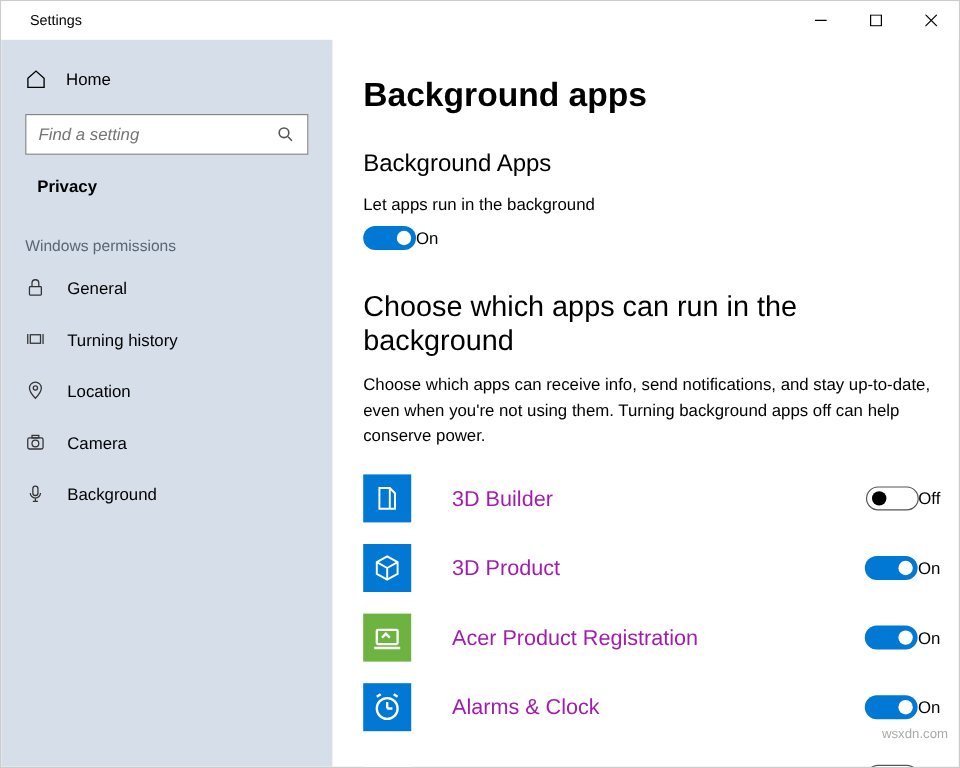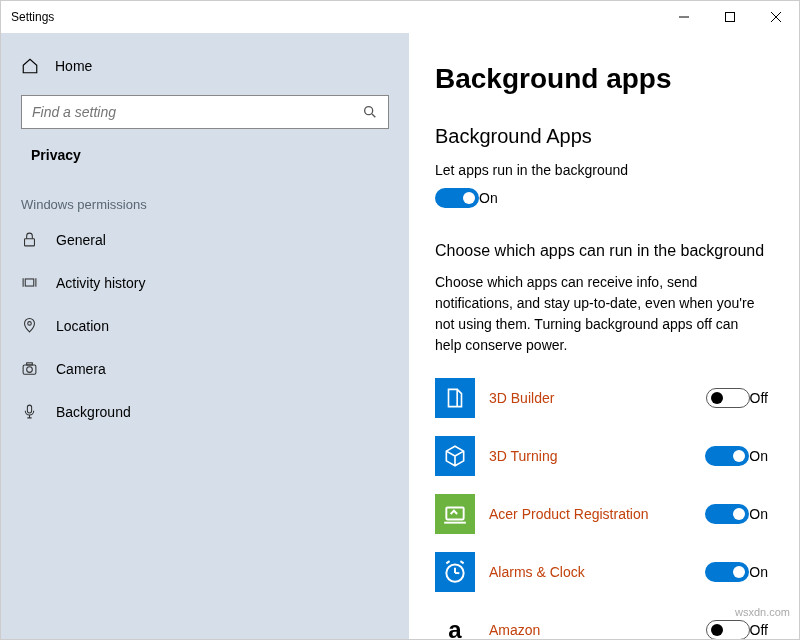--- a/index.html
+++ b/index.html
@@ -1,53 +1,53 @@
 <!DOCTYPE html>
 <html><head>
   <meta charset="utf-8">
   <style>
     * { margin: 0; padding: 0; box-sizing: border-box; font-family: "Segoe UI", -apple-system, sans-serif; }
     body { width: 800px; height: 640px; background: #fff; overflow: hidden; position: relative; }
     .window { width: 800px; height: 640px; border: 1px solid #ccc; display: flex; flex-direction: column; }
-    .titlebar { height: 32px; display: flex; align-items: center; justify-content: space-between; padding-left: 10px; background:#fff; }
+    .titlebar { height: 32px; display: flex; align-items: center; justify-content: space-between; padding-left: 24px; background:#fff; }
     .titlebar .title { font-size: 12px; color: #000; }
     .winbtns { display: flex; }
     .winbtn { width: 46px; height: 32px; display:flex; align-items:center; justify-content:center; color:#000; }
     .winbtn svg { width:10px; height:10px; stroke:#000; stroke-width:1; fill:none; }
     .content { flex:1; display:flex; overflow:hidden; }
-    .sidebar { width: 408px; background: #d5dee9; padding: 14px 0 0 0; overflow-y:auto; }
+    .sidebar { width: 276px; background: #d5dee9; padding: 14px 0 0 0; overflow-y:auto; }
     .home { display:flex; align-items:center; padding: 10px 20px; gap:16px; cursor:pointer; }
     .home .icon { width:18px; height:18px; }
     .home span { font-size:14px; color:#000; }
     .searchbox { margin: 10px 20px 14px 20px; height:34px; border:1px solid #888; background:#ffffff; display:flex; align-items:center; padding: 0 10px; justify-content:space-between;}
     .searchbox input { border:none; background:transparent; outline:none; font-size:14px; color:#666; flex:1; font-style: italic; }
     .searchbox .sicon { width:16px; height:16px; color:#555; }
     .category { padding: 4px 20px 16px 30px; font-size:14px; font-weight:600; color:#000; }
     .group-label { padding: 18px 20px 6px 20px; font-size:13px; color:#5a6674; }
     .navitem { display:flex; align-items:center; padding: 13px 20px; gap:18px; cursor:pointer; }
     .navitem .nicon { width:17px; height:17px; color:#333; flex-shrink:0; }
     .navitem span { font-size:14px; color:#000; }
-    .main { flex:1; padding: 30px 31px 0 26px; overflow-y:auto; }
+    .main { flex:1; padding: 30px 15px 0 26px; overflow-y:auto; }
     .main h1 { font-size:28px; font-weight:600; color:#000; margin-bottom: 30px; }
     .main h2.sub { font-size:20px; font-weight:400; color:#000; margin-bottom:14px; }
     .lead { font-size:14px; color:#000; margin-bottom:10px; }
     .toggle-row { display:flex; align-items:center; margin-bottom: 34px; }
     .toggle { width:44px; height:20px; border-radius:10px; position:relative; cursor:pointer; }
     .toggle.on { background:#0078d4; }
     .toggle.off { background:#fff; border:1px solid #555; }
     .knob { width:12px; height:12px; border-radius:50%; position:absolute; top:50%; transform:translateY(-50%); }
     .toggle.on .knob { background:#fff; right:4px; }
     .toggle.off .knob { background:#000; left:4px; }
     .toggle-label { font-size:14px; color:#000; }
-    .section-title { font-size:16px; font-weight:400; color:#000; margin-bottom:12px; }
+    .section-title { font-size:24px; font-weight:400; color:#000; margin-bottom:12px; }
     .desc { font-size:14px; color:#000; line-height:1.5; margin-bottom:22px; }
     .applist { display:flex; flex-direction:column; gap:18px; }
     .appitem { display:flex; align-items:center; gap:14px; }
     .appicon { width:40px; height:40px; display:flex; align-items:center; justify-content:center; font-size:22px; color:#fff; flex-shrink:0; }
-    .appname { font-size:14px; color:#c2410c; flex:1; }
+    .appname { font-size:18px; color:#a21caf; flex:1;margin-left:20px; }
     .appitem .toggle-row { margin-bottom:0; }
     .ic-3dbuilder { background:#0078d4; }
     .ic-3dviewer { background:#0078d4; }
     .ic-acer { background:#6cb33f; }
     .ic-alarm { background:#0078d4; }
     .ic-amazon { background:#fff; color:#000; }
     .watermark { position:absolute; right:10px; bottom:22px; font-size:11px; color:#aaa; }
   </style>
 </head>
 <body>
@@ -98,21 +98,21 @@
             <path d="M8 11 V7 a4 4 0 0 1 8 0 V11"></path>
           </svg>
         <span>General</span>
       </div>
       <div class="navitem">
         <svg class="nicon" viewBox="0 0 24 24" fill="none" stroke="#333" stroke-width="1.5">
             <line x1="3" y1="6" x2="3" y2="18"></line>
             <line x1="21" y1="6" x2="21" y2="18"></line>
             <rect x="6" y="7" width="12" height="10"></rect>
           </svg>
-        <span>Activity history</span>
+        <span>Turning history</span>
       </div>
 
       <div class="navitem">
         <svg class="nicon" viewBox="0 0 24 24" fill="none" stroke="#333" stroke-width="1.5">
             <path d="M12 21 C12 21 5 14 5 9 a7 7 0 0 1 14 0 C19 14 12 21 12 21 Z"></path>
             <circle cx="12" cy="9" r="2.5"></circle>
           </svg>
         <span>Location</span>
       </div>
       <div class="navitem">
@@ -159,21 +159,21 @@
               </div>
             <div class="toggle-label">Off</div>
           </div>
         </div>
         <div class="appitem">
           <div class="appicon ic-3dviewer">
             <svg width="26" height="26" viewBox="0 0 24 24" fill="none" stroke="#fff" stroke-width="1.5">
                 <path d="M12 3 L20 7.5 V16.5 L12 21 L4 16.5 V7.5 Z M4 7.5 L12 12 L20 7.5 M12 12 V21"></path>
               </svg>
           </div>
-          <div class="appname">3D Turning</div>
+          <div class="appname">3D Product</div>
           <div class="toggle-row">
             <div class="toggle on">
                 <div class="knob"></div>
               </div>
             <div class="toggle-label">On</div>
           </div>
         </div>
         <div class="appitem">
           <div class="appicon ic-acer">
             <svg width="26" height="26" viewBox="0 0 24 24" fill="none" stroke="#fff" stroke-width="1.8">

